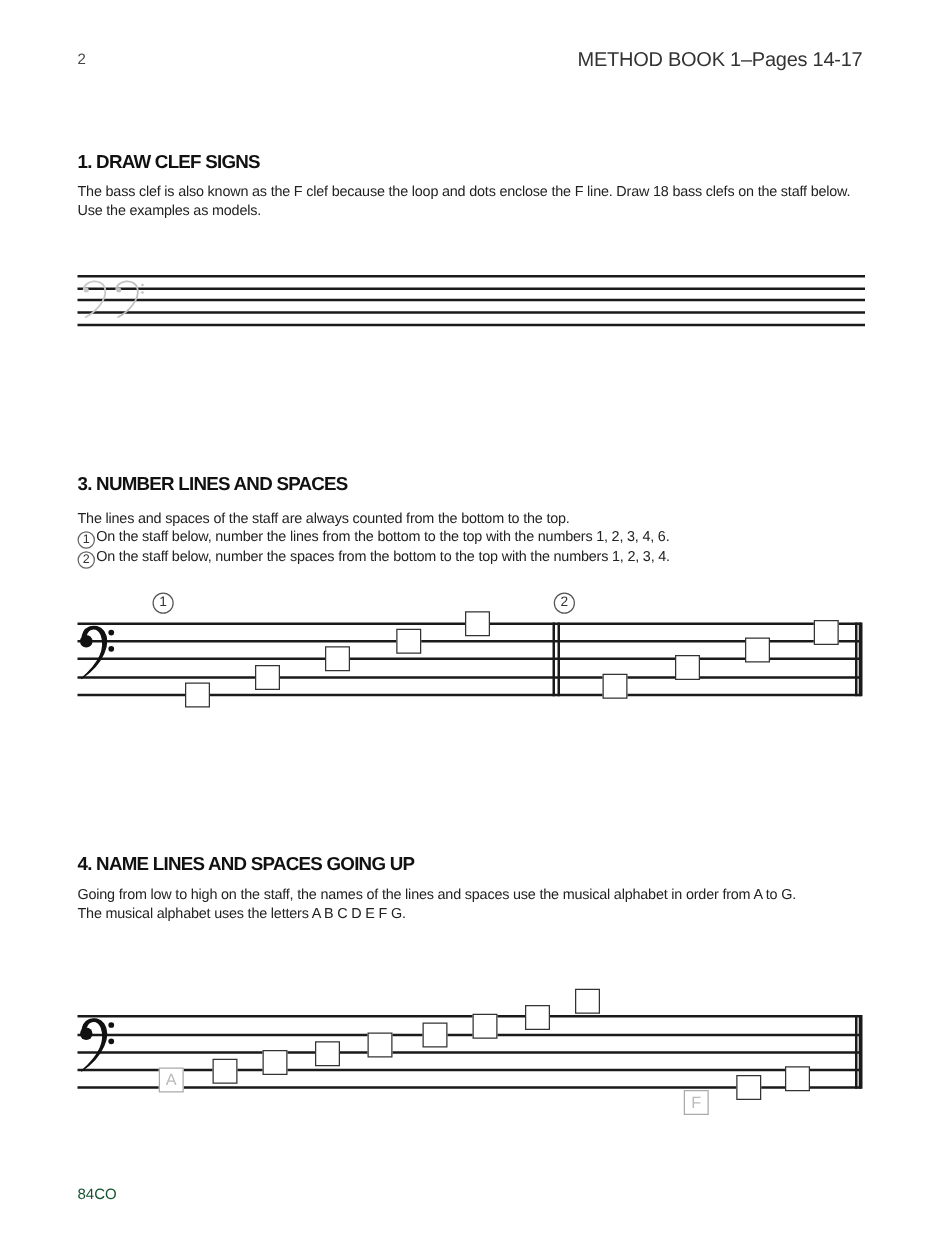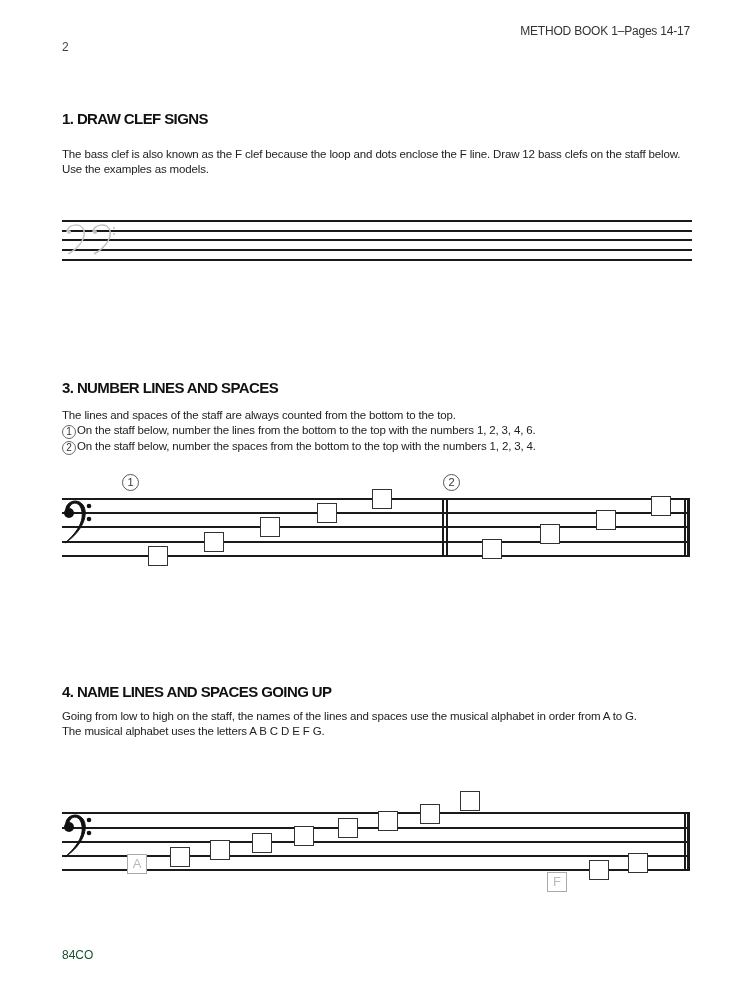--- a/index.html
+++ b/index.html
@@ -1,42 +1,42 @@
 <!DOCTYPE html>
 <html><head>
 <meta charset="utf-8">
 <style>
   html, body { margin:0; padding:0; background:#ffffff; }
   body { width:752px; height:1000px; position:relative; overflow:hidden;
          font-family:"Liberation Sans", sans-serif; color:#1a1a1a; }
   .abs { position:absolute; }
   .page-num { left:62px; top:40px; font-size:12px; color:#444; }
-  .running-head { right:62px; top:24px; font-size:12px; color:#333; letter-spacing:-0.2px; }
+  .running-head { right:62px; top:40px; font-size:16px; color:#333; letter-spacing:-0.2px; }
   .sec-title { font-size:15px; font-weight:bold; letter-spacing:-0.6px; color:#111; }
   .sec-text { font-size:11.5px; line-height:14.5px; color:#222; letter-spacing:-0.15px; }
   .circ { display:inline-block; width:12px; height:12px; border:1px solid #666; border-radius:50%;
           font-size:10px; line-height:12px; text-align:center; margin-right:1px; vertical-align:-1px; color:#333; }
   .staff-line { position:absolute; height:2px; background:#1a1a1a; }
   .box { position:absolute; width:18px; height:18px; border:1.5px solid #333; background:#fff;
          font-size:13px; line-height:18px; text-align:center; color:#bbb; }
   .box.gray { border-color:#aaa; }
   .bar { position:absolute; background:#1a1a1a; }
   .circle-num { position:absolute; width:15px; height:15px; border:1px solid #555; border-radius:50%;
                 font-size:11px; line-height:15px; text-align:center; color:#333; }
   .footer { left:62px; top:948px; font-size:12px; color:#14532d; }
   svg { position:absolute; overflow:visible; }
 </style>
 </head>
 <body>
 
 <div class="abs page-num">2</div>
 <div class="abs running-head">METHOD BOOK 1–Pages 14-17</div>
 
-<div class="abs sec-title" style="left:62px; top:110px;">1.  DRAW CLEF SIGNS</div>
-<div class="abs sec-text" style="left:62px; top:147px; width:630px;">The bass clef is also known as the F clef because the loop and dots enclose the F line. Draw 12 bass clefs on the staff below. Use the examples as models.</div>
+<div class="abs sec-title" style="left:62px; top:121px;">1.  DRAW CLEF SIGNS</div>
+<div class="abs sec-text" style="left:62px; top:147px; width:630px;">The bass clef is also known as the F clef because the loop and dots enclose the F line. Draw 18 bass clefs on the staff below. Use the examples as models.</div>
 
 <div class="abs" style="left:0; top:0; width:752px; height:0;">
   <div class="staff-line" style="left:62px; width:630px; top:220px;"></div>
   <div class="staff-line" style="left:62px; width:630px; top:230px;"></div>
   <div class="staff-line" style="left:62px; width:630px; top:239px;"></div>
   <div class="staff-line" style="left:62px; width:630px; top:249px;"></div>
   <div class="staff-line" style="left:62px; width:630px; top:259px;"></div>
 
   <svg style="left:64px; top:222px;" width="40" height="36">
     <path d="M3,10 C3,2 18,0 20,9 C22,18 12,28 4,32" fill="none" stroke="#c8c8c8" stroke-width="1.5"></path>

